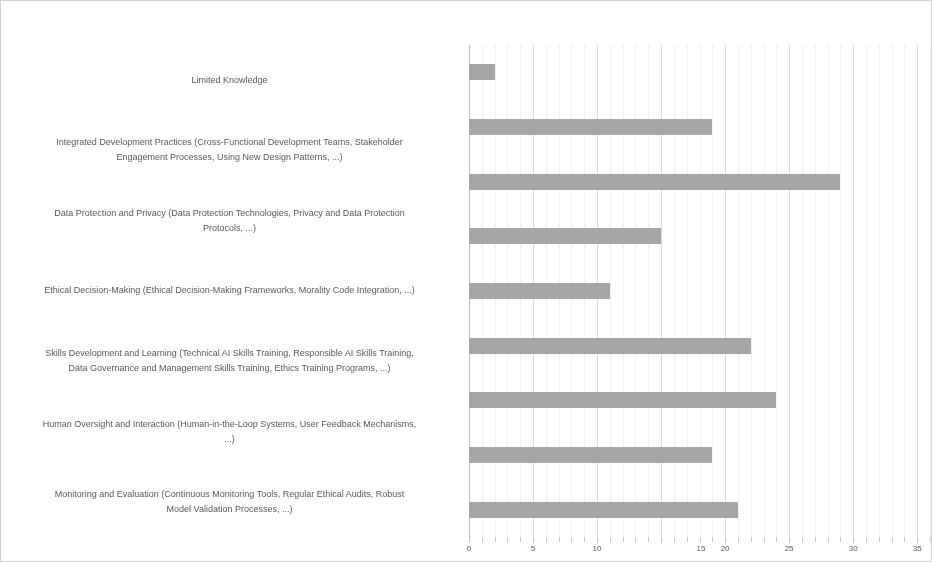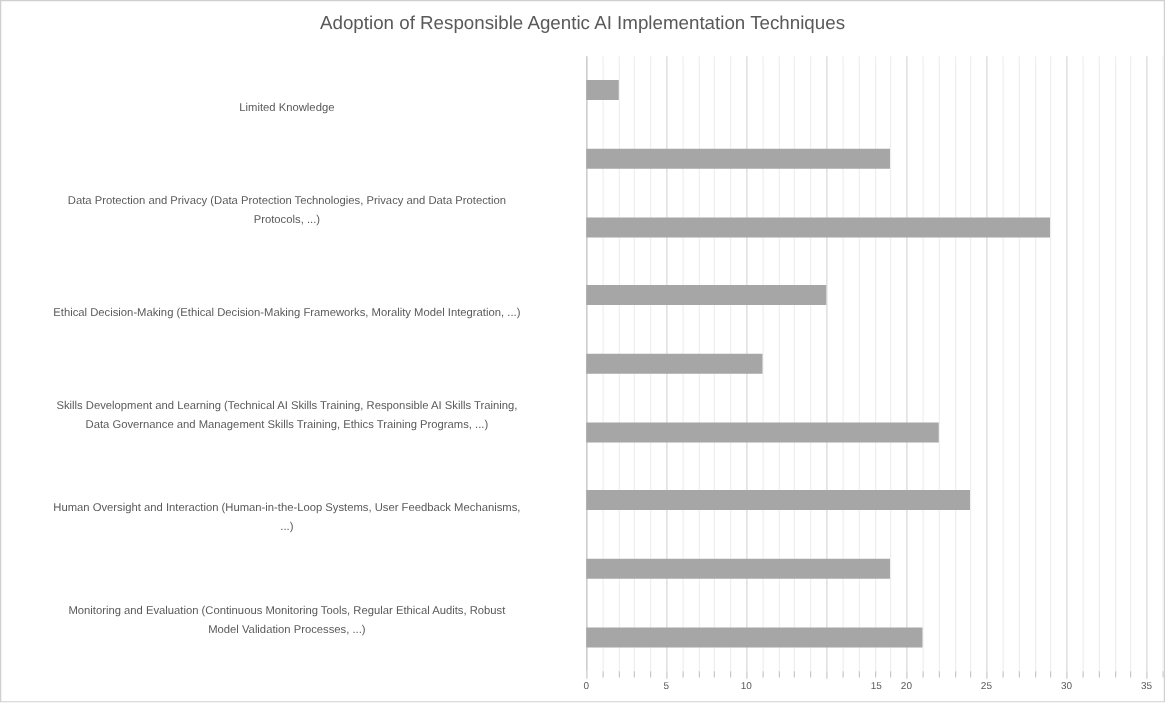--- a/index.html
+++ b/index.html
@@ -28,31 +28,34 @@
   .tick{position:absolute;top:0;width:1px;height:5px;}
   .tick-label{
     position:absolute;top:7px;transform:translateX(-50%);
     font-size:8px;color:#595959;
   }
 </style>
 </head>
 <body>
 
 <div class="frame">
-  <div class="chart-title">Adoption of Responsible Agentic AI Implementation Techniques</div>
   <div class="labels" id="labels">
       <div class="label-row">
         <span style="color: rgb(89, 89, 89);">Limited Knowledge</span>
+      </div>
+      <div class="label-row">
+        <span style="color: rgb(89, 89, 89);">Integrated Development Practices (Cross-Functional Development Teams, Stakeholder
+Engagement Processes, Using New Design Patterns, ...)</span>
       </div>
       <div class="label-row">
         <span style="color: rgb(89, 89, 89);">Data Protection and Privacy (Data Protection Technologies, Privacy and Data Protection
 Protocols, ...)</span>
       </div>
       <div class="label-row">
-        <span style="color: rgb(89, 89, 89);">Ethical Decision-Making (Ethical Decision-Making Frameworks, Morality Model Integration, ...)</span>
+        <span style="color: rgb(89, 89, 89);">Ethical Decision-Making (Ethical Decision-Making Frameworks, Morality Code Integration, ...)</span>
       </div>
       <div class="label-row">
         <span style="color: rgb(89, 89, 89);">Skills Development and Learning (Technical AI Skills Training, Responsible AI Skills Training,
 Data Governance and Management Skills Training, Ethics Training Programs, ...)</span>
       </div>
       <div class="label-row">
         <span style="color: rgb(89, 89, 89);">Human Oversight and Interaction (Human-in-the-Loop Systems, User Feedback Mechanisms,
 ...)</span>
       </div>
       <div class="label-row">

